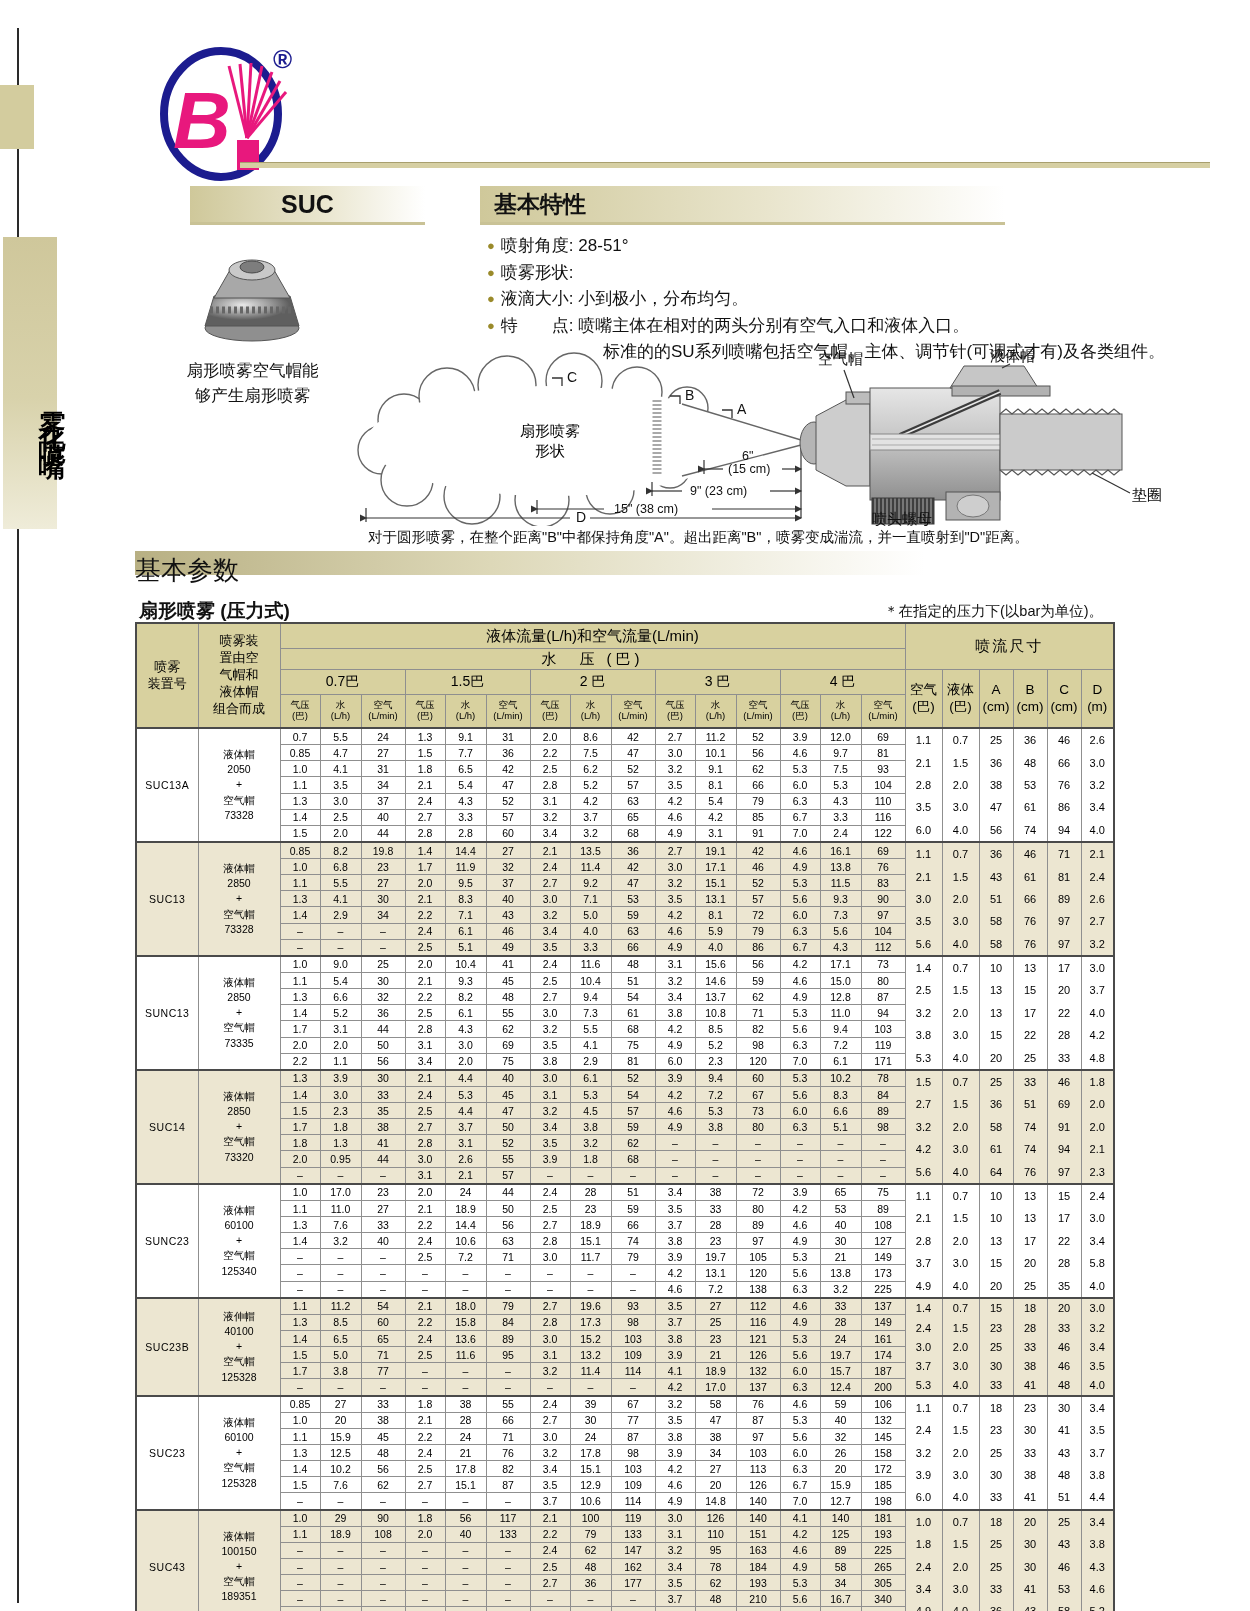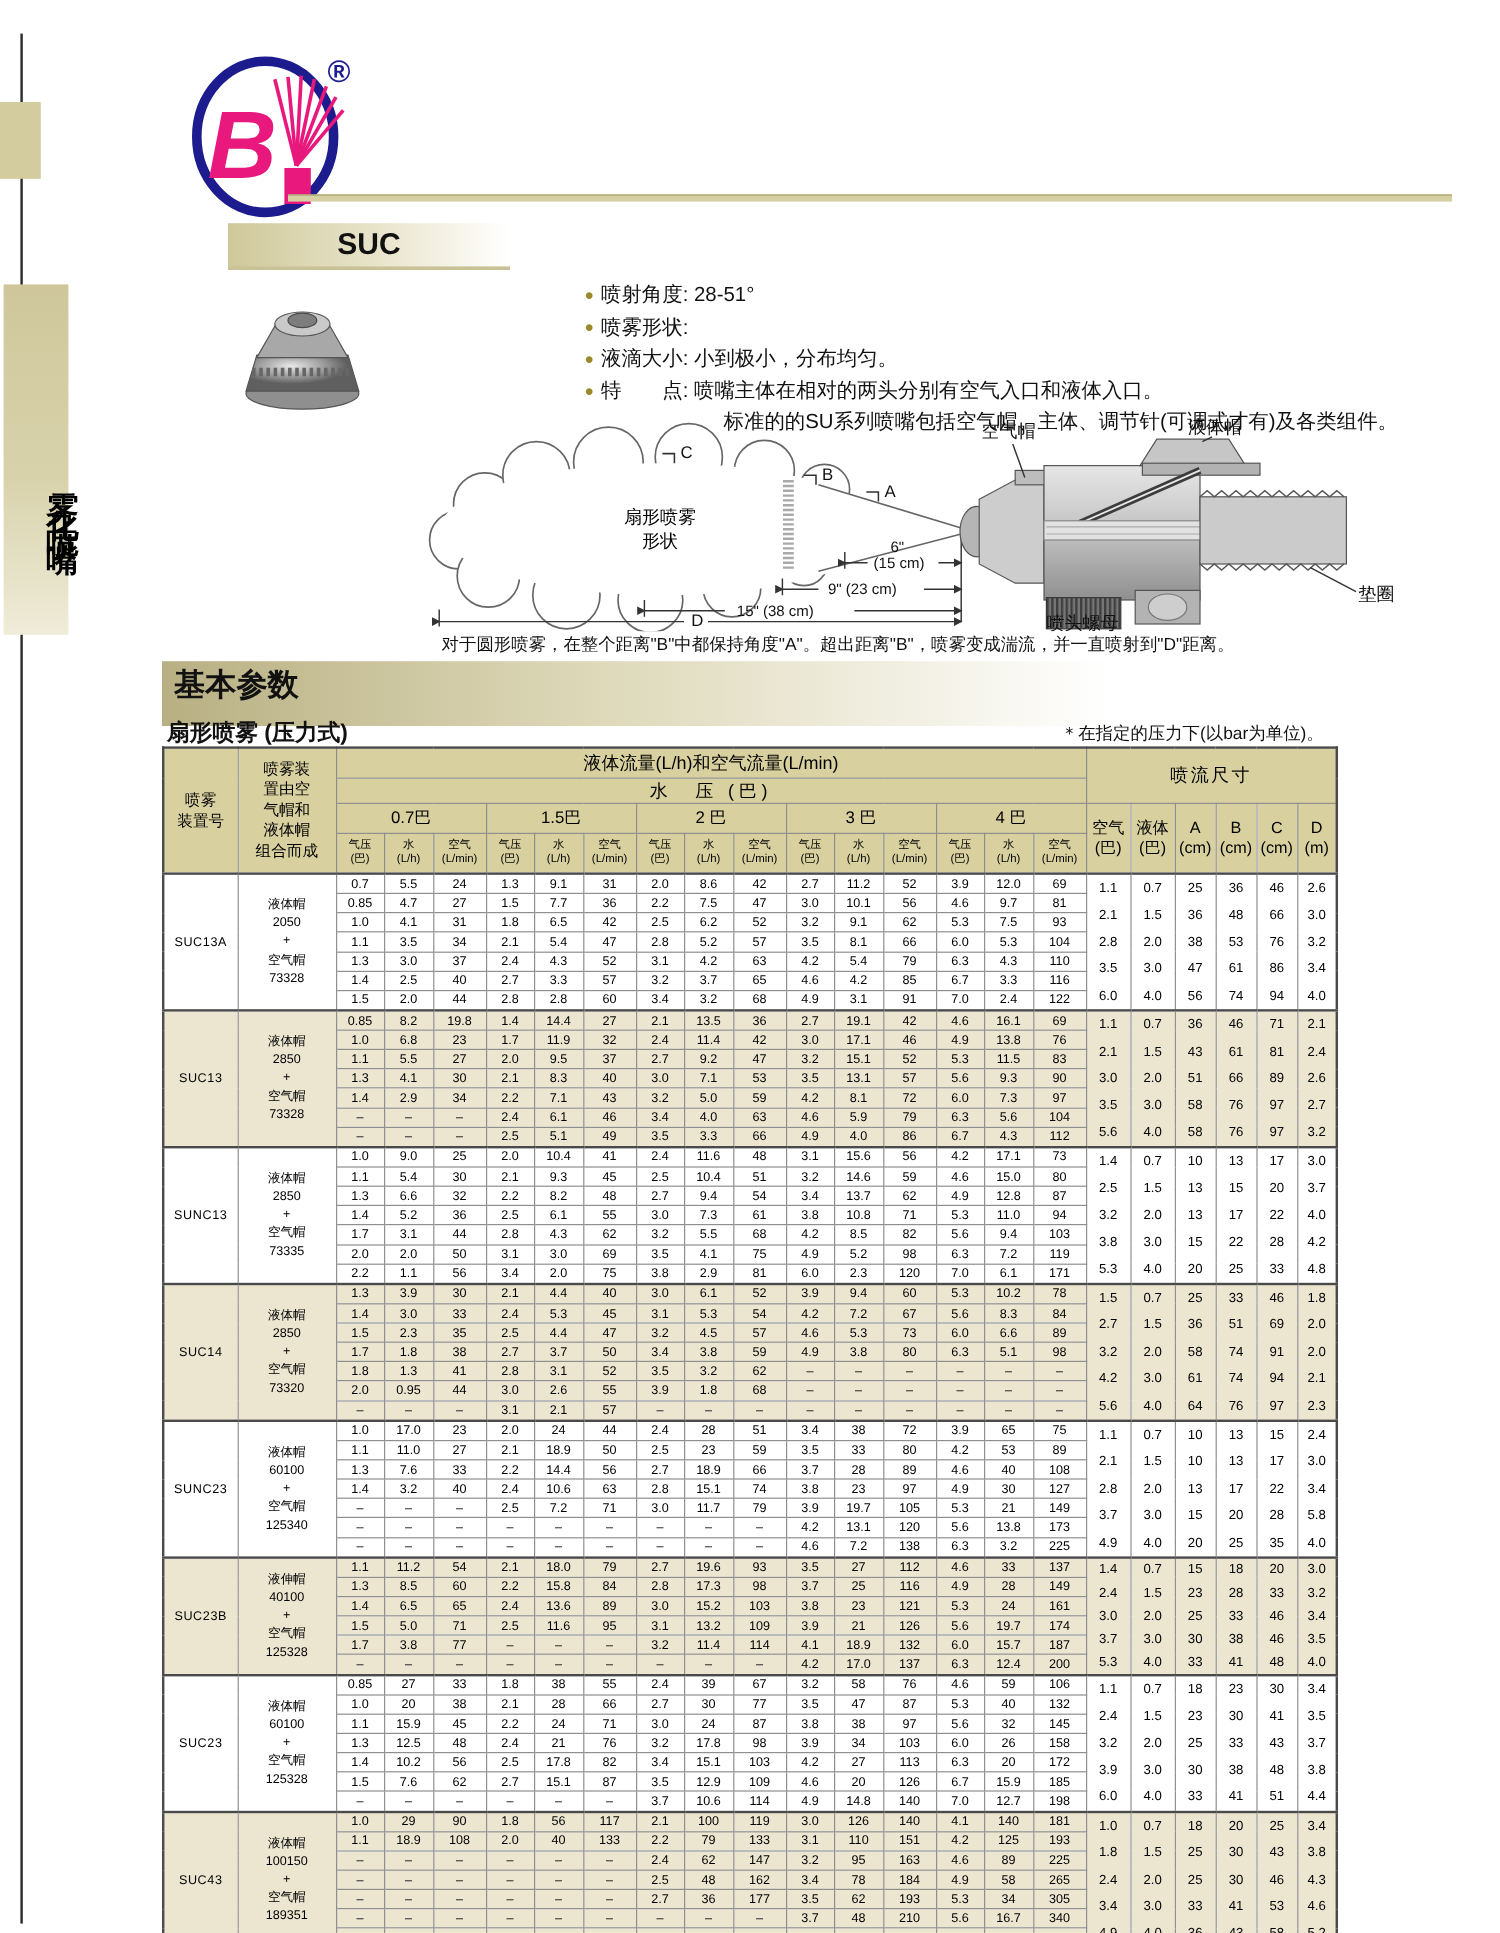--- a/index.html
+++ b/index.html
@@ -23,22 +23,22 @@
                 font-size:23px;font-weight:bold;line-height:36px;padding-left:14px;box-sizing:border-box;}
   .features{position:absolute;left:487px;top:233px;width:710px;font-size:17px;line-height:1.56;}
   .feat-row{display:flex;}
   .feat-row .bullet{color:#9a8a2a;margin-right:6px;font-size:13px;line-height:2;}
   .feat-label{white-space:pre;}
   .feat-extra{padding-left:116px;}
   .nozzle-photo{position:absolute;left:192px;top:240px;width:120px;height:105px;}
   .photo-caption{position:absolute;left:145px;top:358px;width:215px;text-align:center;font-size:16.5px;line-height:1.5;font-weight:500;}
   .diagram{position:absolute;left:352px;top:348px;width:834px;height:178px;}
   .diagram-caption{position:absolute;left:368px;top:528px;width:820px;font-size:14.5px;color:#111;}
-  .params-bar{position:absolute;left:135px;top:551px;width:790px;height:54px;
-              font-size:26px;font-weight:700;line-height:38px;padding-left:10px;box-sizing:border-box;
+  .params-bar{position:absolute;left:135px;top:551px;width:790px;height:24px;
+              font-size:26px;font-weight:400;line-height:38px;box-sizing:border-box;
               background:linear-gradient(90deg,#b8b083 0%,#ddd8b8 45%,#ffffff 100%);}
   .subtitle{position:absolute;left:139px;top:598px;font-size:19px;font-weight:bold;}
   .note{position:absolute;left:884px;top:602px;font-size:14.5px;}
   .tablewrap{position:absolute;left:135px;top:622px;}
   table.ptable{border-collapse:collapse;table-layout:fixed;border:2px solid #4a4a4a;}
   .ptable th,.ptable td{border:1px solid #8f8f8f;padding:0;text-align:center;overflow:hidden;}
   .ptable thead th{background:#d8d19f;font-weight:normal;color:#000;}
   .th-flow{font-size:15px;height:24px;}
   .th-press-title{font-size:15px;height:20px;letter-spacing:4px;}
   .th-press{font-size:14px;height:24px;}
@@ -78,20 +78,21 @@
         <line x1="104" y1="112" x2="137" y2="55"></line>
         <line x1="104" y1="112" x2="143" y2="66"></line>
       </g>
       <rect x="94" y="114" width="22" height="30" fill="#e8187d"></rect>
     </svg>
   </div>
 
   <div class="title-rule"></div>
 
   <div class="suc-bar band">SUC</div>
+  <div class="features-bar band">基本特性</div>
 
   <div class="features">
     <div class="feat-row">
       <span class="bullet">●</span>
       <span class="feat-label">喷射角度: </span>
       <span>28-51°</span>
     </div>
     <div class="feat-row">
       <span class="bullet">●</span>
       <span class="feat-label">喷雾形状: </span>
@@ -118,20 +119,24 @@
             <stop offset="100%" stop-color="#5f5f5f"></stop>
           </radialGradient>
       </defs>
       <ellipse cx="60" cy="88" rx="47" ry="13" fill="#8f8f8f" stroke="#555"></ellipse>
       <path d="M13,86 L22,56 L98,56 L107,86 Z" fill="url(#met1)" stroke="#555"></path>
       <path d="M22,58 L38,30 L82,30 L98,58 Z" fill="#a8a8a8" stroke="#555"></path>
       <ellipse cx="60" cy="30" rx="23" ry="10" fill="#c9c9c9" stroke="#555"></ellipse>
       <ellipse cx="60" cy="27" rx="12" ry="6" fill="#7d7d7d" stroke="#4a4a4a"></ellipse>
       <path d="M18,70 L102,70" stroke="#666" stroke-width="7" stroke-dasharray="3 3" fill="none"></path>
     </svg>
+  </div>
+  <div class="photo-caption">
+    <div>扇形喷雾空气帽能</div>
+    <div>够产生扇形喷雾</div>
   </div>
 
   <div class="sidebar-bar">
     <div class="sidebar-text">雾化喷嘴</div>
   </div>
 
   <div class="diagram">
     <svg width="834" height="178" viewBox="0 0 834 178">
       <defs>
         <marker id="ah" markerWidth="7" markerHeight="7" refX="5" refY="3" orient="auto">

